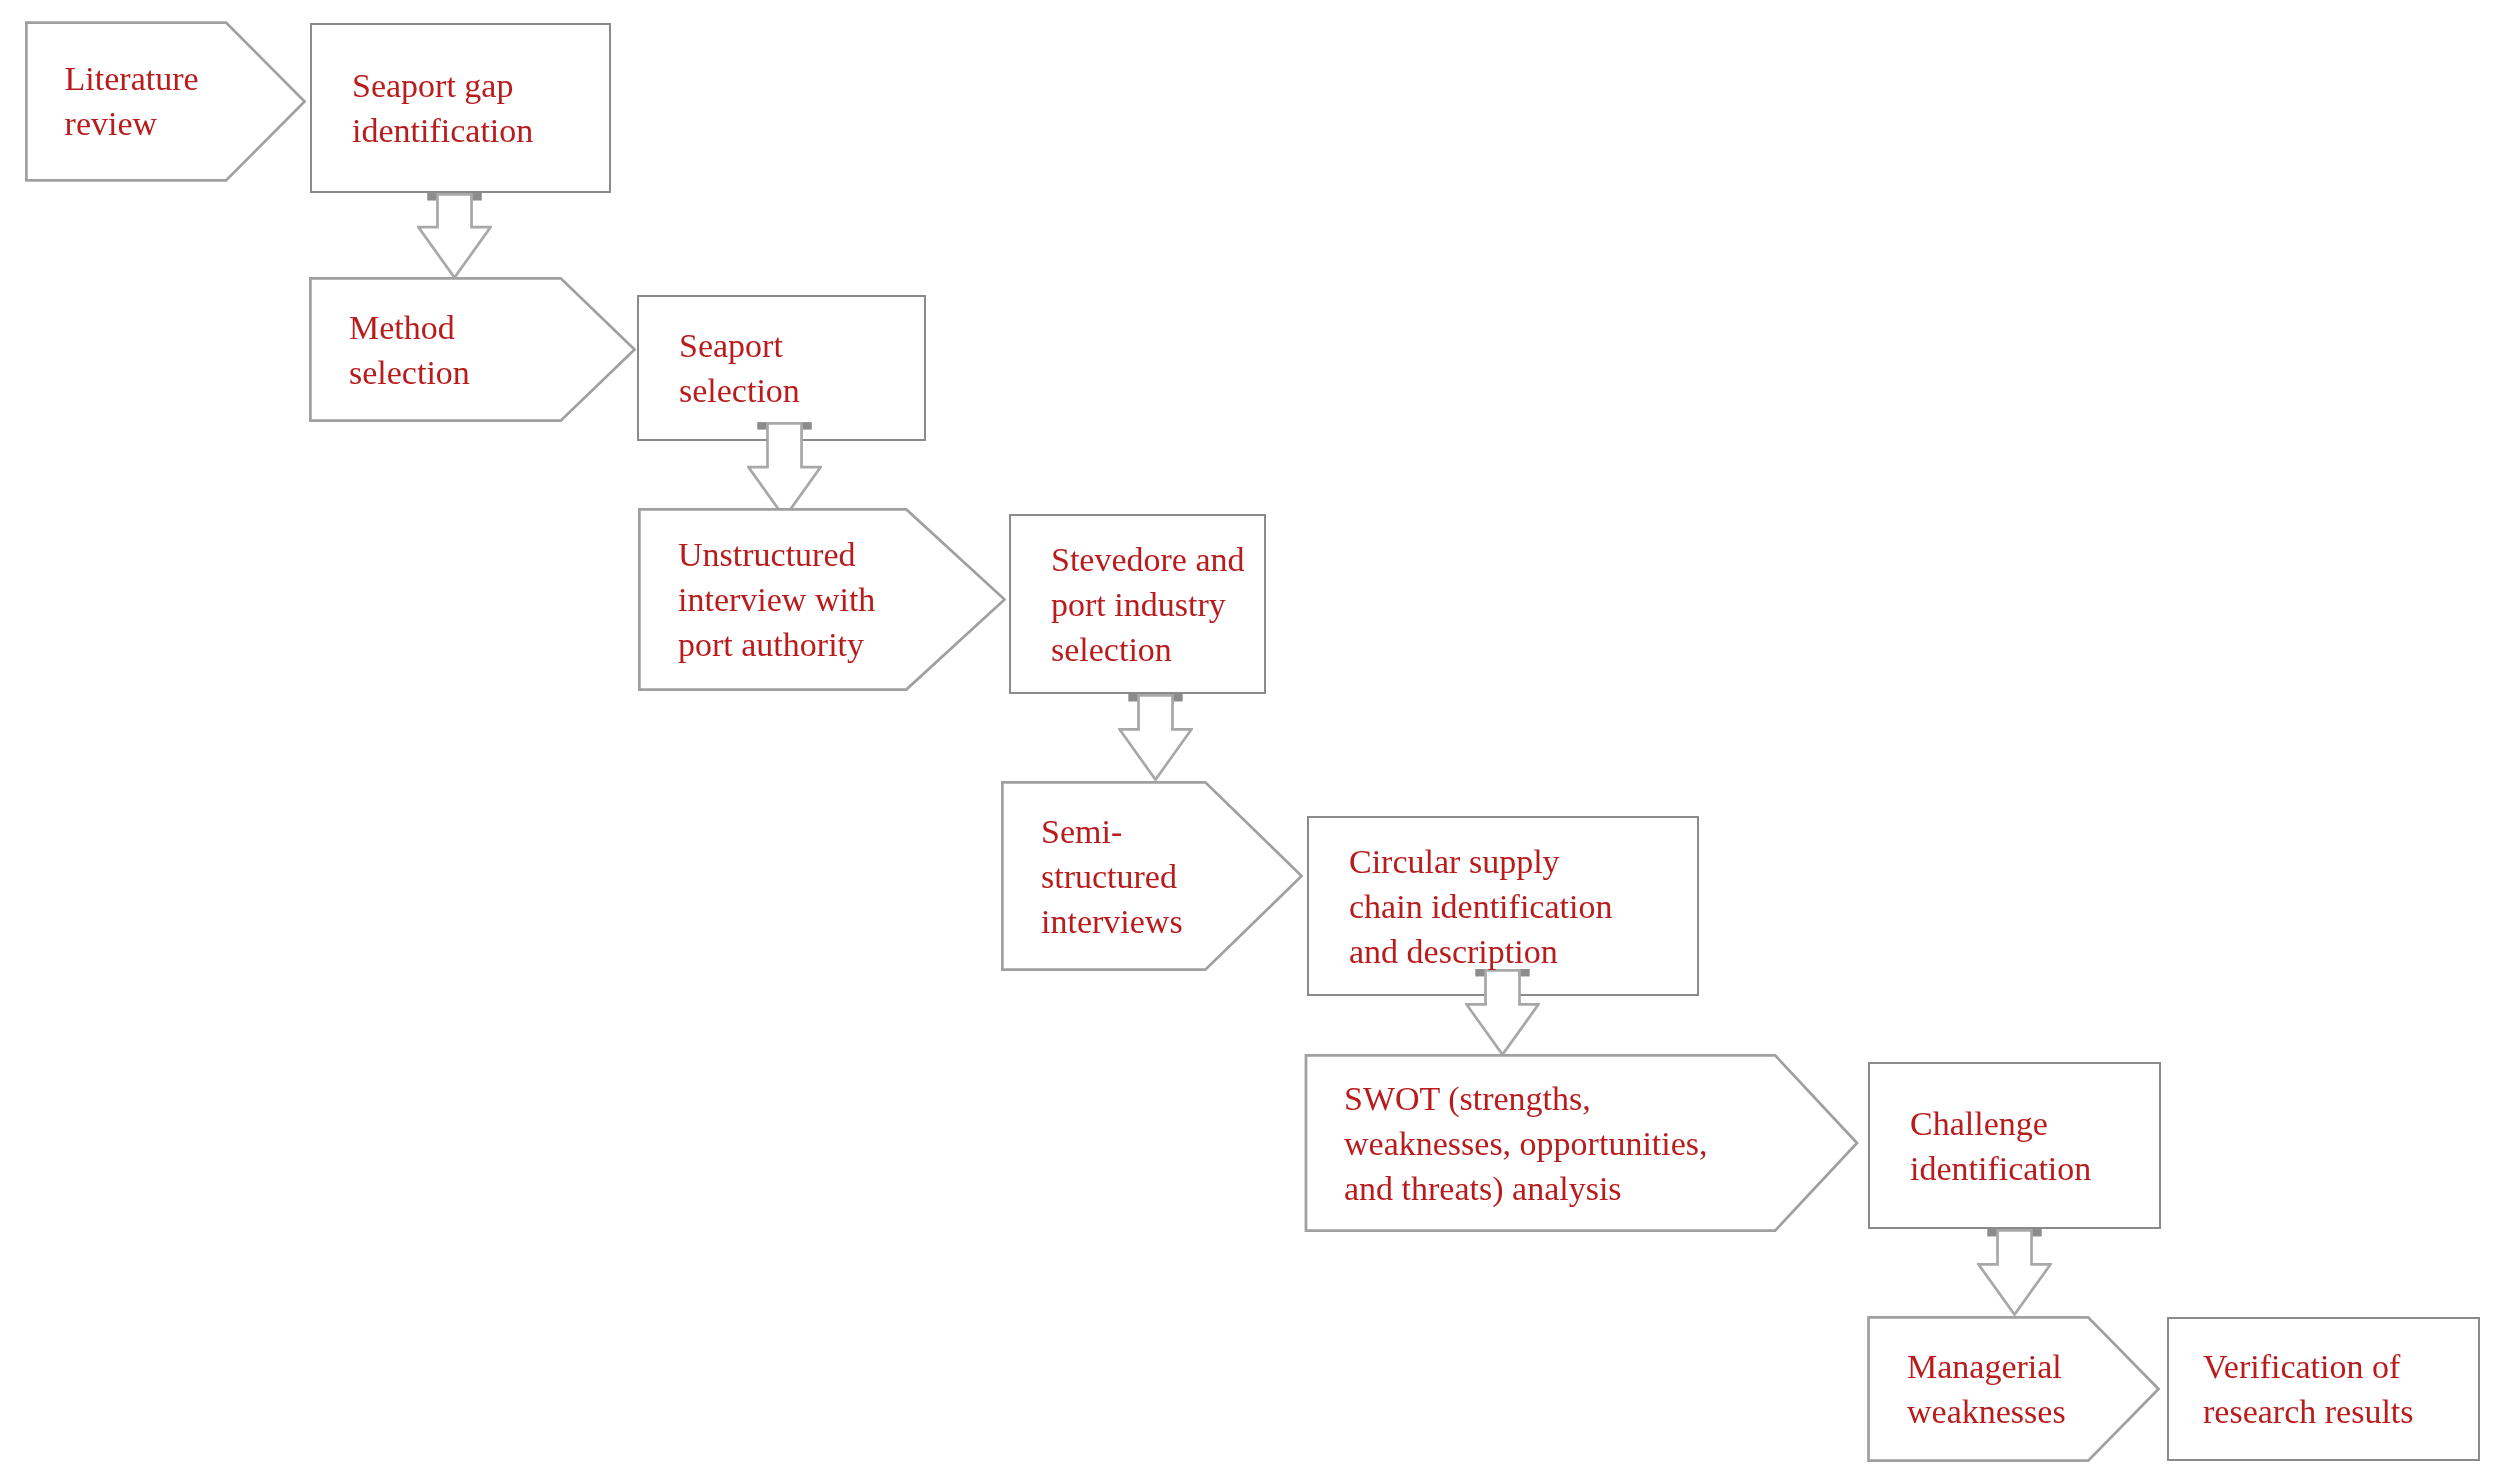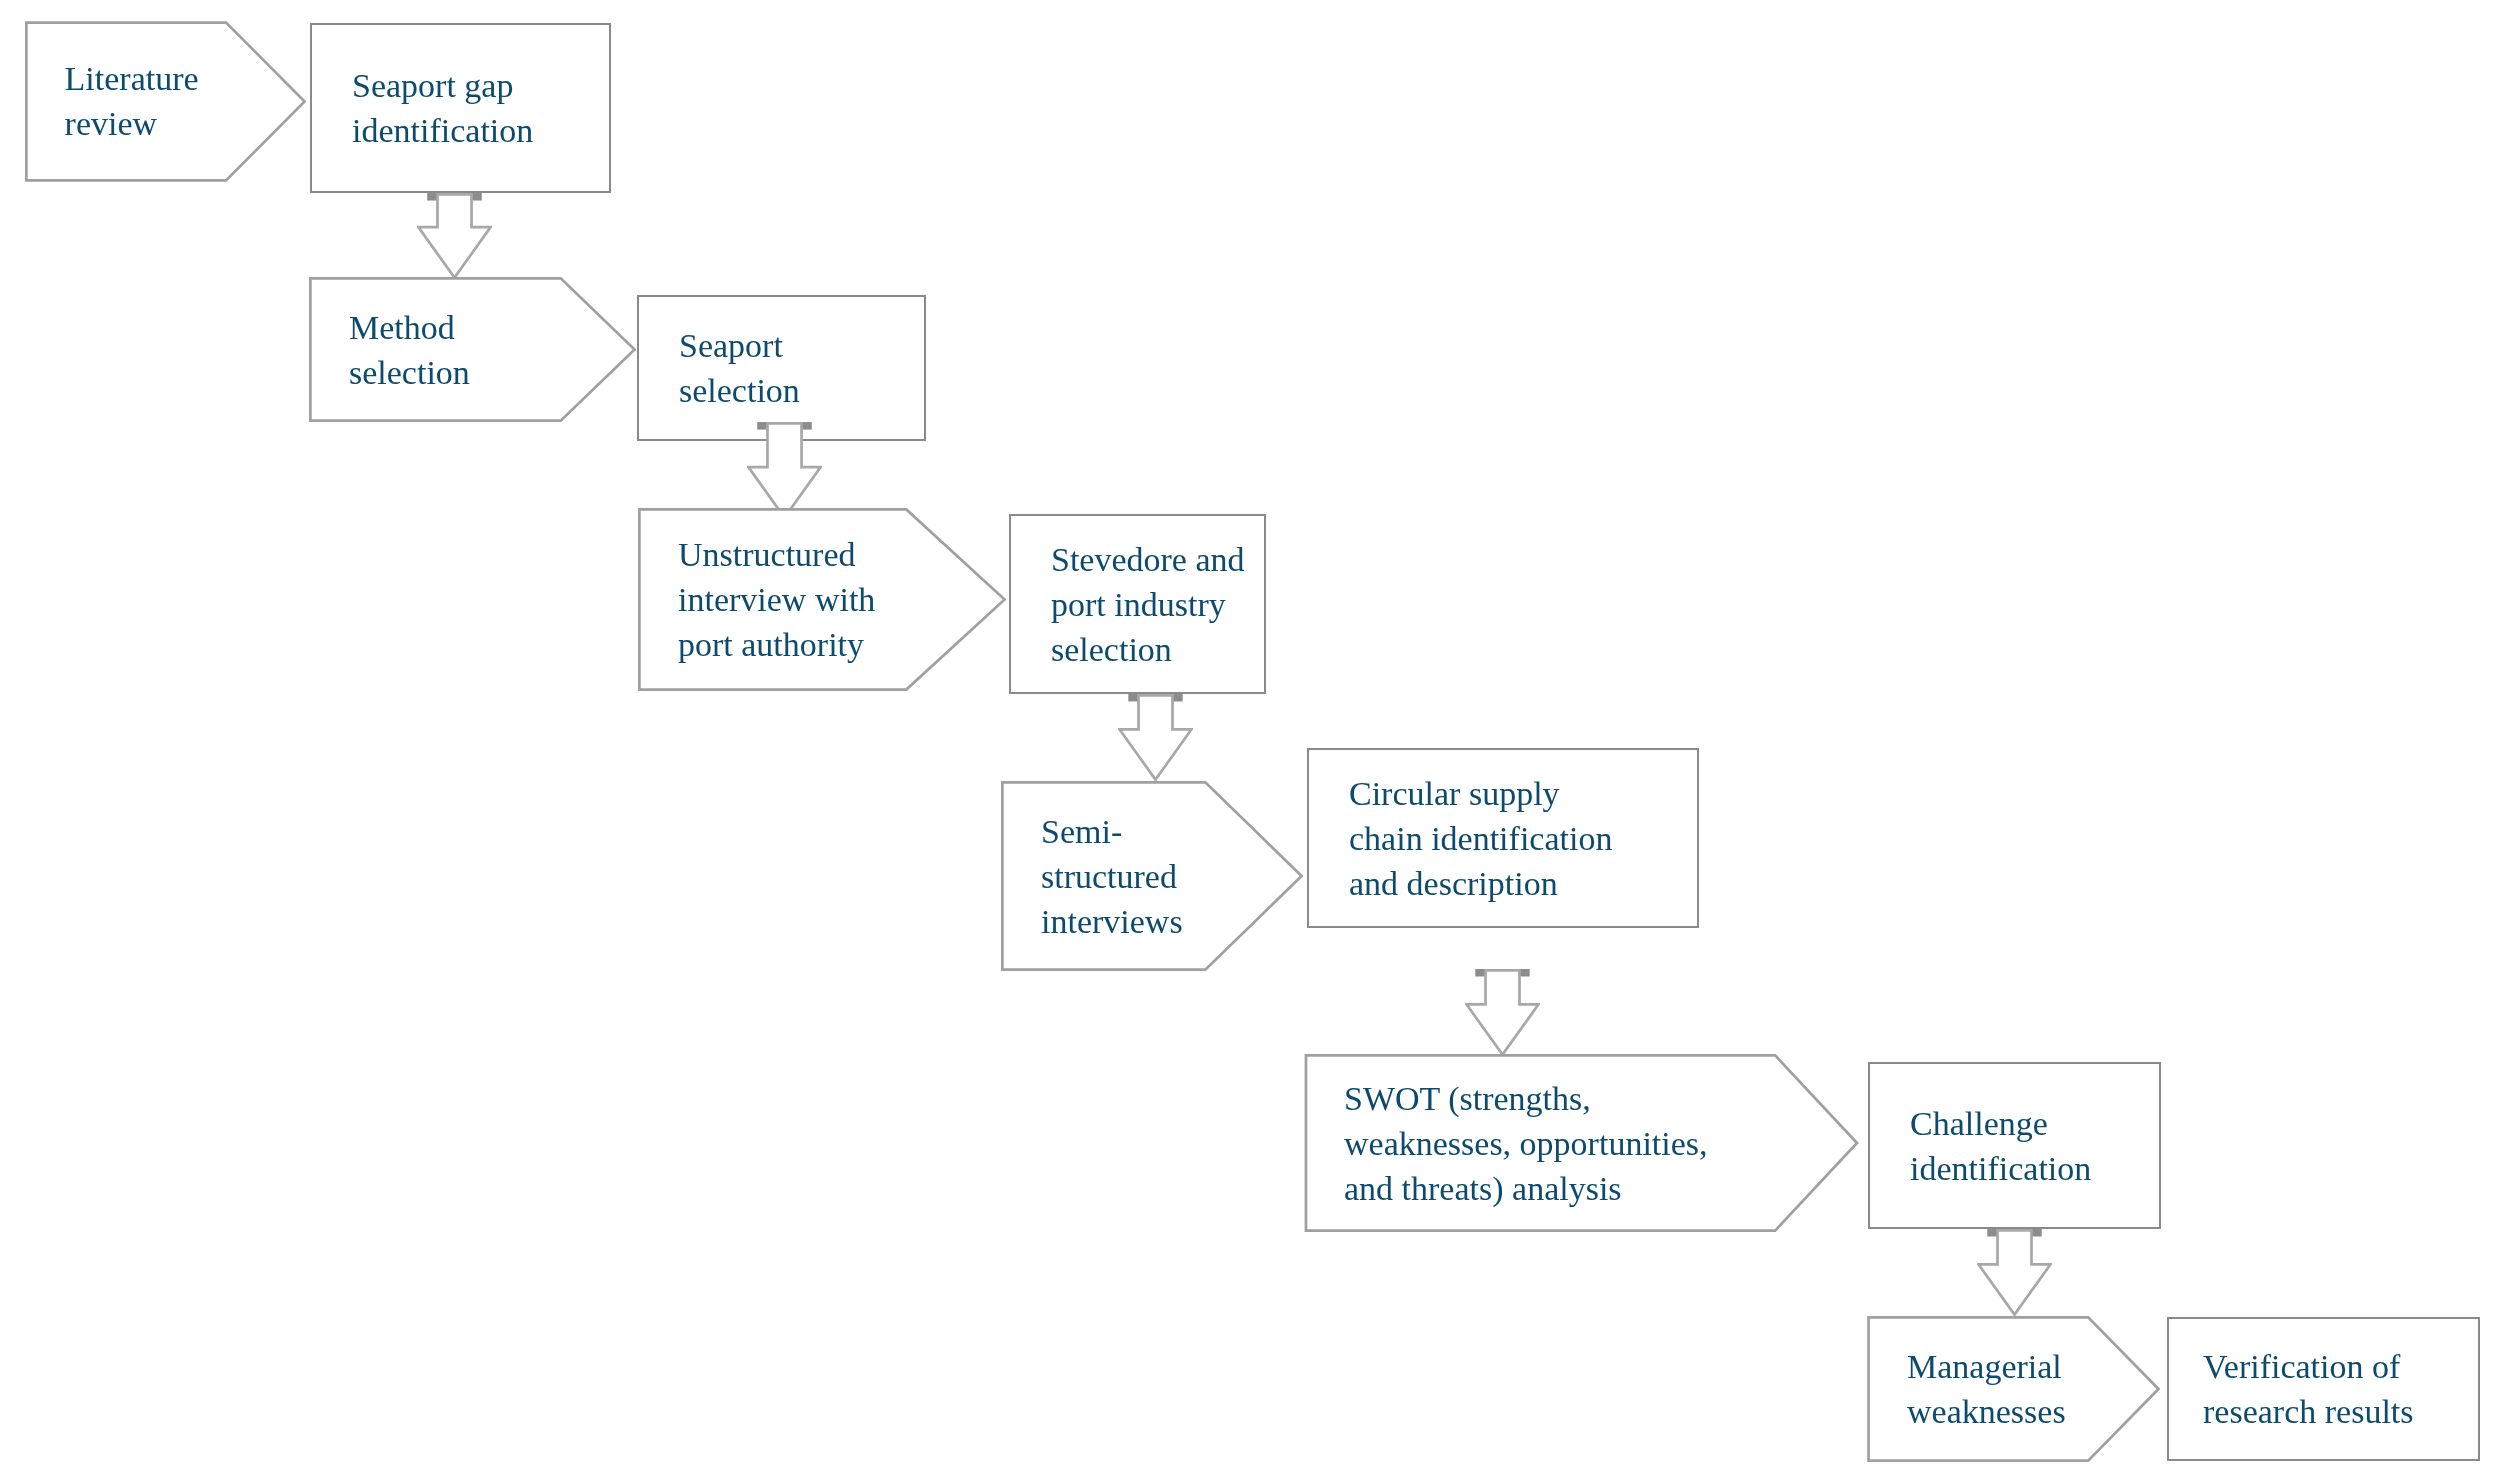--- a/index.html
+++ b/index.html
@@ -1,35 +1,35 @@
 <!DOCTYPE html>
 <html style="font-size:11px"><head>
 <meta charset="utf-8">
 <style>
   html,body{margin:0;padding:0;background:#ffffff;}
   body{width:2500px;height:1483px;position:relative;
        font-family:"Liberation Serif","DejaVu Serif",serif;}
   .canvas{position:absolute;inset:0;}
   .node{position:absolute;display:flex;align-items:center;}
   .node .shape{position:absolute;left:0;top:0;width:100%;height:100%;}
-  .label{position:relative;z-index:2;margin:0;color:#0c4a6e;
+  .label{position:relative;z-index:2;margin:0;color:#b91c1c;
          font-size:34px;line-height:45px;white-space:pre;
          padding-left:40px;letter-spacing:0px;}
   .rect{border:2.7px solid #8a8a8a;background:#ffffff;box-sizing:border-box;}
   .pent{background:transparent;}
   .arrow{position:absolute;}
   
   .n0{left:24.6px;top:20.5px;width:281px;height:161px}
   .n1{left:310px;top:22.6px;width:301px;height:170px}
   .n2{left:309px;top:277px;width:327px;height:145px}
   .n3{left:637px;top:295px;width:289px;height:146px}
   .n4{left:638px;top:508px;width:368px;height:183px}
   .n5{left:1009px;top:514px;width:257px;height:180px}
   .n6{left:1001px;top:781px;width:302px;height:190px}
-  .n7{left:1307px;top:748px;width:392px;height:180px}
+  .n7{left:1307px;top:816px;width:392px;height:180px}
   .n8{left:1304px;top:1054px;width:555px;height:178px}
   .n9{left:1868px;top:1062px;width:293px;height:167px}
   .n10{left:1867px;top:1316px;width:293px;height:146px}
   .n11{left:2167px;top:1317px;width:313px;height:144px}
   .n0 .label{padding-right:82px}
   .n2 .label{padding-right:79px}
   .n4 .label{padding-right:79px}
   .n6 .label{padding-right:79px}
   .n8 .label{padding-right:41px}
   .n10 .label{padding-right:75px}

